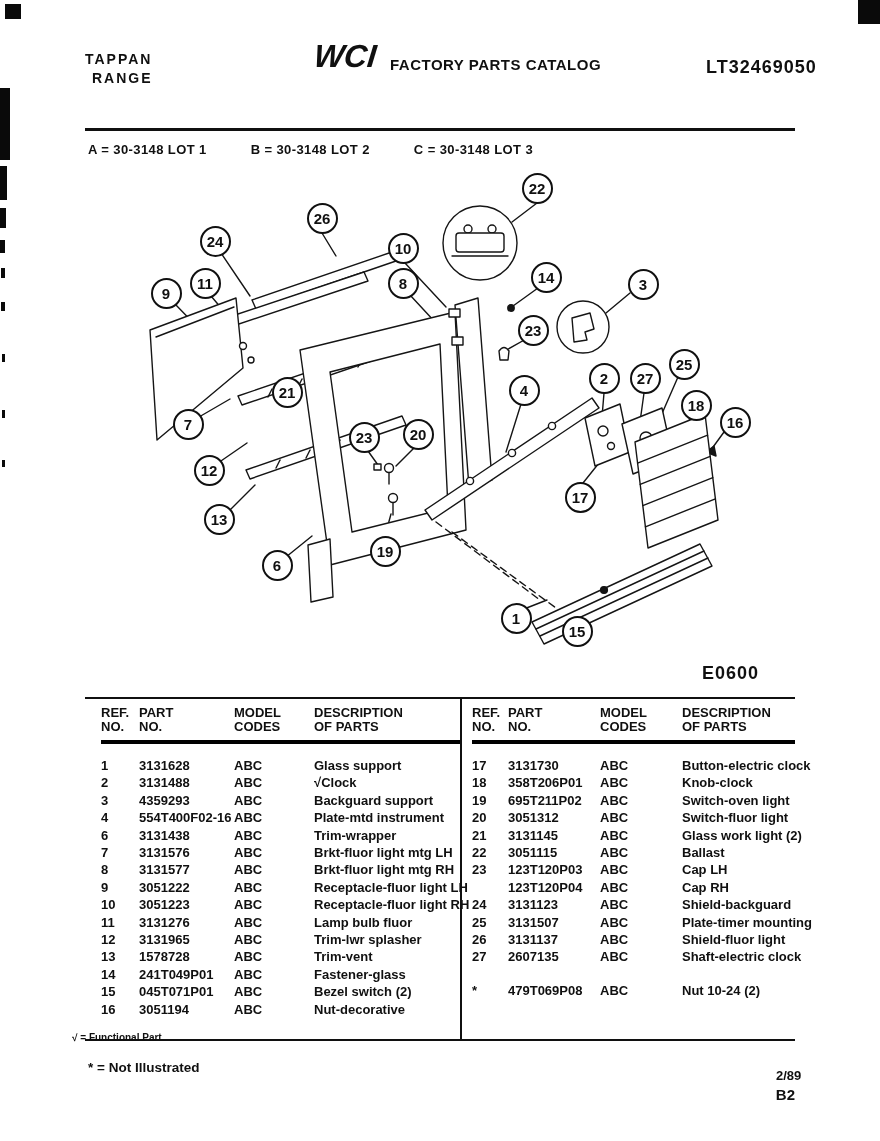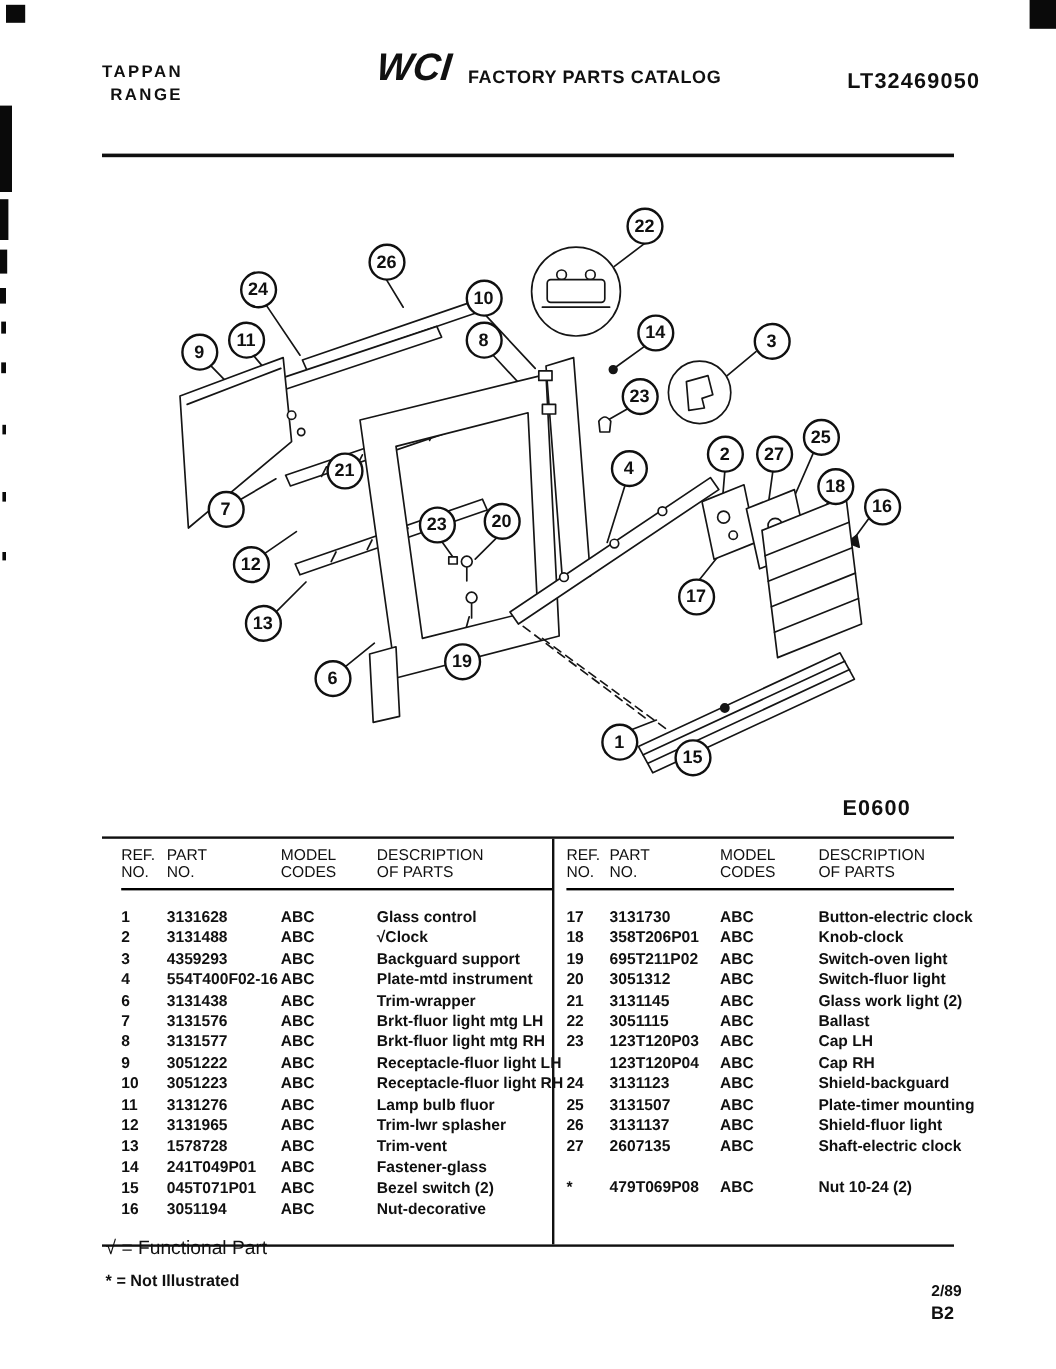--- a/index.html
+++ b/index.html
@@ -42,30 +42,30 @@
   .figure-code{position:absolute;left:702px;top:498px;font-size:18px;font-weight:bold;
            letter-spacing:1px;}
 
   
   .ptable{position:absolute;left:85px;top:697px;width:710px;display:flex;
           border-top:2.5px solid #101010;border-bottom:2.5px solid #101010;}
   .half{box-sizing:border-box;}
   .half.left{width:375px;padding-left:16px;}
   .half.right{width:333px;padding-left:10px;}
   .vdiv{width:2px;background:#101010;}
-  .phead{display:grid;font-size:13px;font-weight:normal;line-height:14px;
-         padding:7px 0 6px 0;border-bottom:2px solid #000000;}
+  .phead{display:grid;font-size:13px;font-weight:bold;line-height:14px;
+         padding:7px 0 6px 0;border-bottom:4px solid #000000;}
   .half.left .phead,.half.left .prow{grid-template-columns:38px 95px 80px 1fr;}
   .half.right .phead,.half.right .prow{grid-template-columns:36px 92px 82px 1fr;}
   .rows{padding-top:13px;padding-bottom:10px;min-height:272px;}
   .prow{display:grid;font-size:13px;font-weight:bold;line-height:17.4px;white-space:nowrap;}
   .prow.gap{margin-top:16px;}
 
   
-  .footnote1{position:absolute;left:88px;top:1032px;font-size:16px;font-weight:normal;}
+  .footnote1{position:absolute;left:72px;top:1032px;font-size:10px;font-weight:bold;}
   .footnote2{position:absolute;left:88px;top:1060px;font-size:13.5px;font-weight:bold;}
   .page-code{position:absolute;left:85px;width:710px;top:1062px;text-align:right;
              font-size:15px;font-weight:bold;margin-top:24px;}
   .date-code{position:absolute;left:776px;top:1068px;font-size:13px;font-weight:bold;}
 </style>
 </head>
 <body>
 
 <div class="page">
 
@@ -83,20 +83,25 @@
 
   <div class="brand">
     <div>TAPPAN</div>
     <div>RANGE</div>
   </div>
   <div class="logo">WCI</div>
   <div class="catalog-title">FACTORY PARTS CATALOG</div>
   <div class="doc-number">LT32469050</div>
   <div class="top-rule"></div>
 
+  <div class="lots">
+    <span>A = 30-3148 LOT 1</span>
+    <span>B = 30-3148 LOT 2</span>
+    <span>C = 30-3148 LOT 3</span>
+  </div>
 
   <div class="diagram">
     <svg width="880" height="530" viewBox="0 165 880 530">
       <g stroke="#151515" stroke-width="1.4" fill="none" stroke-linejoin="round" stroke-linecap="round">
 
         <g>
           <line x1="537" y1="203" x2="512" y2="222"></line>
           <line x1="322" y1="233" x2="336" y2="256"></line>
           <line x1="221" y1="253" x2="250" y2="296"></line>
           <line x1="405" y1="263" x2="446" y2="307"></line>
@@ -247,21 +252,21 @@
           <div>
             <div>DESCRIPTION</div>
             <div>OF PARTS</div>
           </div>
         </div>
       <div class="rows" id="rows-left">
           <div class="prow">
             <span class="c-ref">1</span>
             <span class="c-part">3131628</span>
             <span class="c-model">ABC</span>
-            <span class="c-desc">Glass control</span>
+            <span class="c-desc">Glass support</span>
           </div>
           <div class="prow">
             <span class="c-ref">2</span>
             <span class="c-part">3131488</span>
             <span class="c-model">ABC</span>
             <span class="c-desc">√Clock</span>
           </div>
           <div class="prow">
             <span class="c-ref">3</span>
             <span class="c-part">4359293</span>

